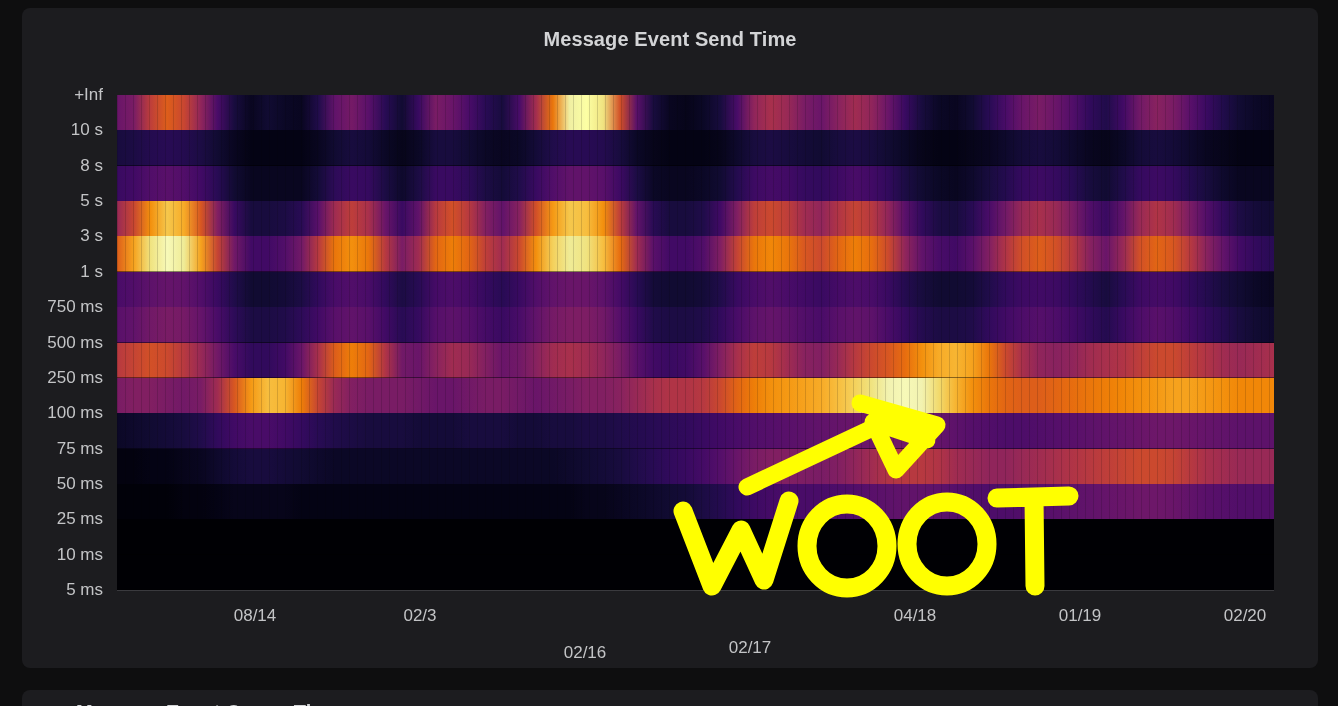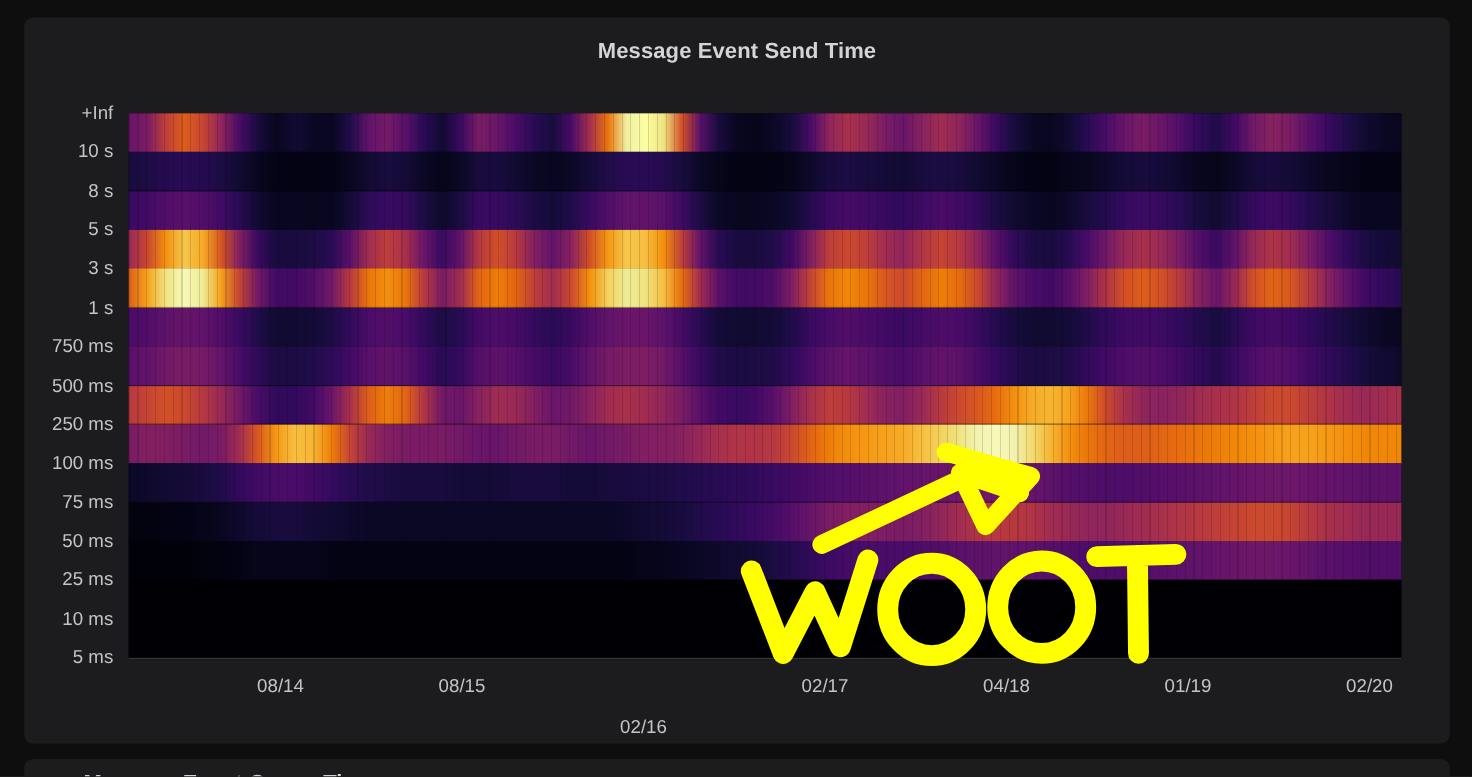--- a/index.html
+++ b/index.html
@@ -8,21 +8,21 @@
     background: #0e0e0f;
     font-family: "Liberation Sans", sans-serif;
     overflow: hidden;
   }
 
   #root { position: relative; width: 1338px; height: 706px; background: #0e0e0f; }
 
   
   .panel {
     position: absolute;
-    left: 22px; top: 16px;
+    left: 22px; top: 8px;
     width: 1296px; height: 660px;
     background: #1c1c1f;
     border-radius: 8px;
     overflow: hidden;
   }
 
   .panel-title {
     position: absolute;
     left: 0; top: 20px;
     width: 100%;
@@ -156,23 +156,23 @@
         <div class="ytick" style="top: 369.857px;">250 ms</div>
         <div class="ytick" style="top: 405.214px;">100 ms</div>
         <div class="ytick" style="top: 440.571px;">75 ms</div>
         <div class="ytick" style="top: 475.929px;">50 ms</div>
         <div class="ytick" style="top: 511.286px;">25 ms</div>
         <div class="ytick" style="top: 546.643px;">10 ms</div>
         <div class="ytick" style="top: 582px;">5 ms</div>
       </div>
     <div id="xticks">
         <div class="xtick" style="left: 233px;">08/14</div>
-        <div class="xtick" style="left: 398px;">08/15</div>
+        <div class="xtick" style="left: 398px;">02/3</div>
         <div class="xtick" style="left: 563px; margin-top: 37px;">02/16</div>
-        <div class="xtick" style="left: 728px;">02/17</div>
+        <div class="xtick" style="left: 728px; margin-top: 32px;">02/17</div>
         <div class="xtick" style="left: 893px;">04/18</div>
         <div class="xtick" style="left: 1058px;">01/19</div>
         <div class="xtick" style="left: 1223px;">02/20</div>
       </div>
 
     <svg class="annotation" viewBox="0 0 1296 660">
       <g id="ann-g" fill="none" stroke-linecap="round" stroke-linejoin="round" stroke="#ffff00">
 
         <path id="ann-shaft" d="M 725 479 L 874 409" stroke-width="17"></path>
 

